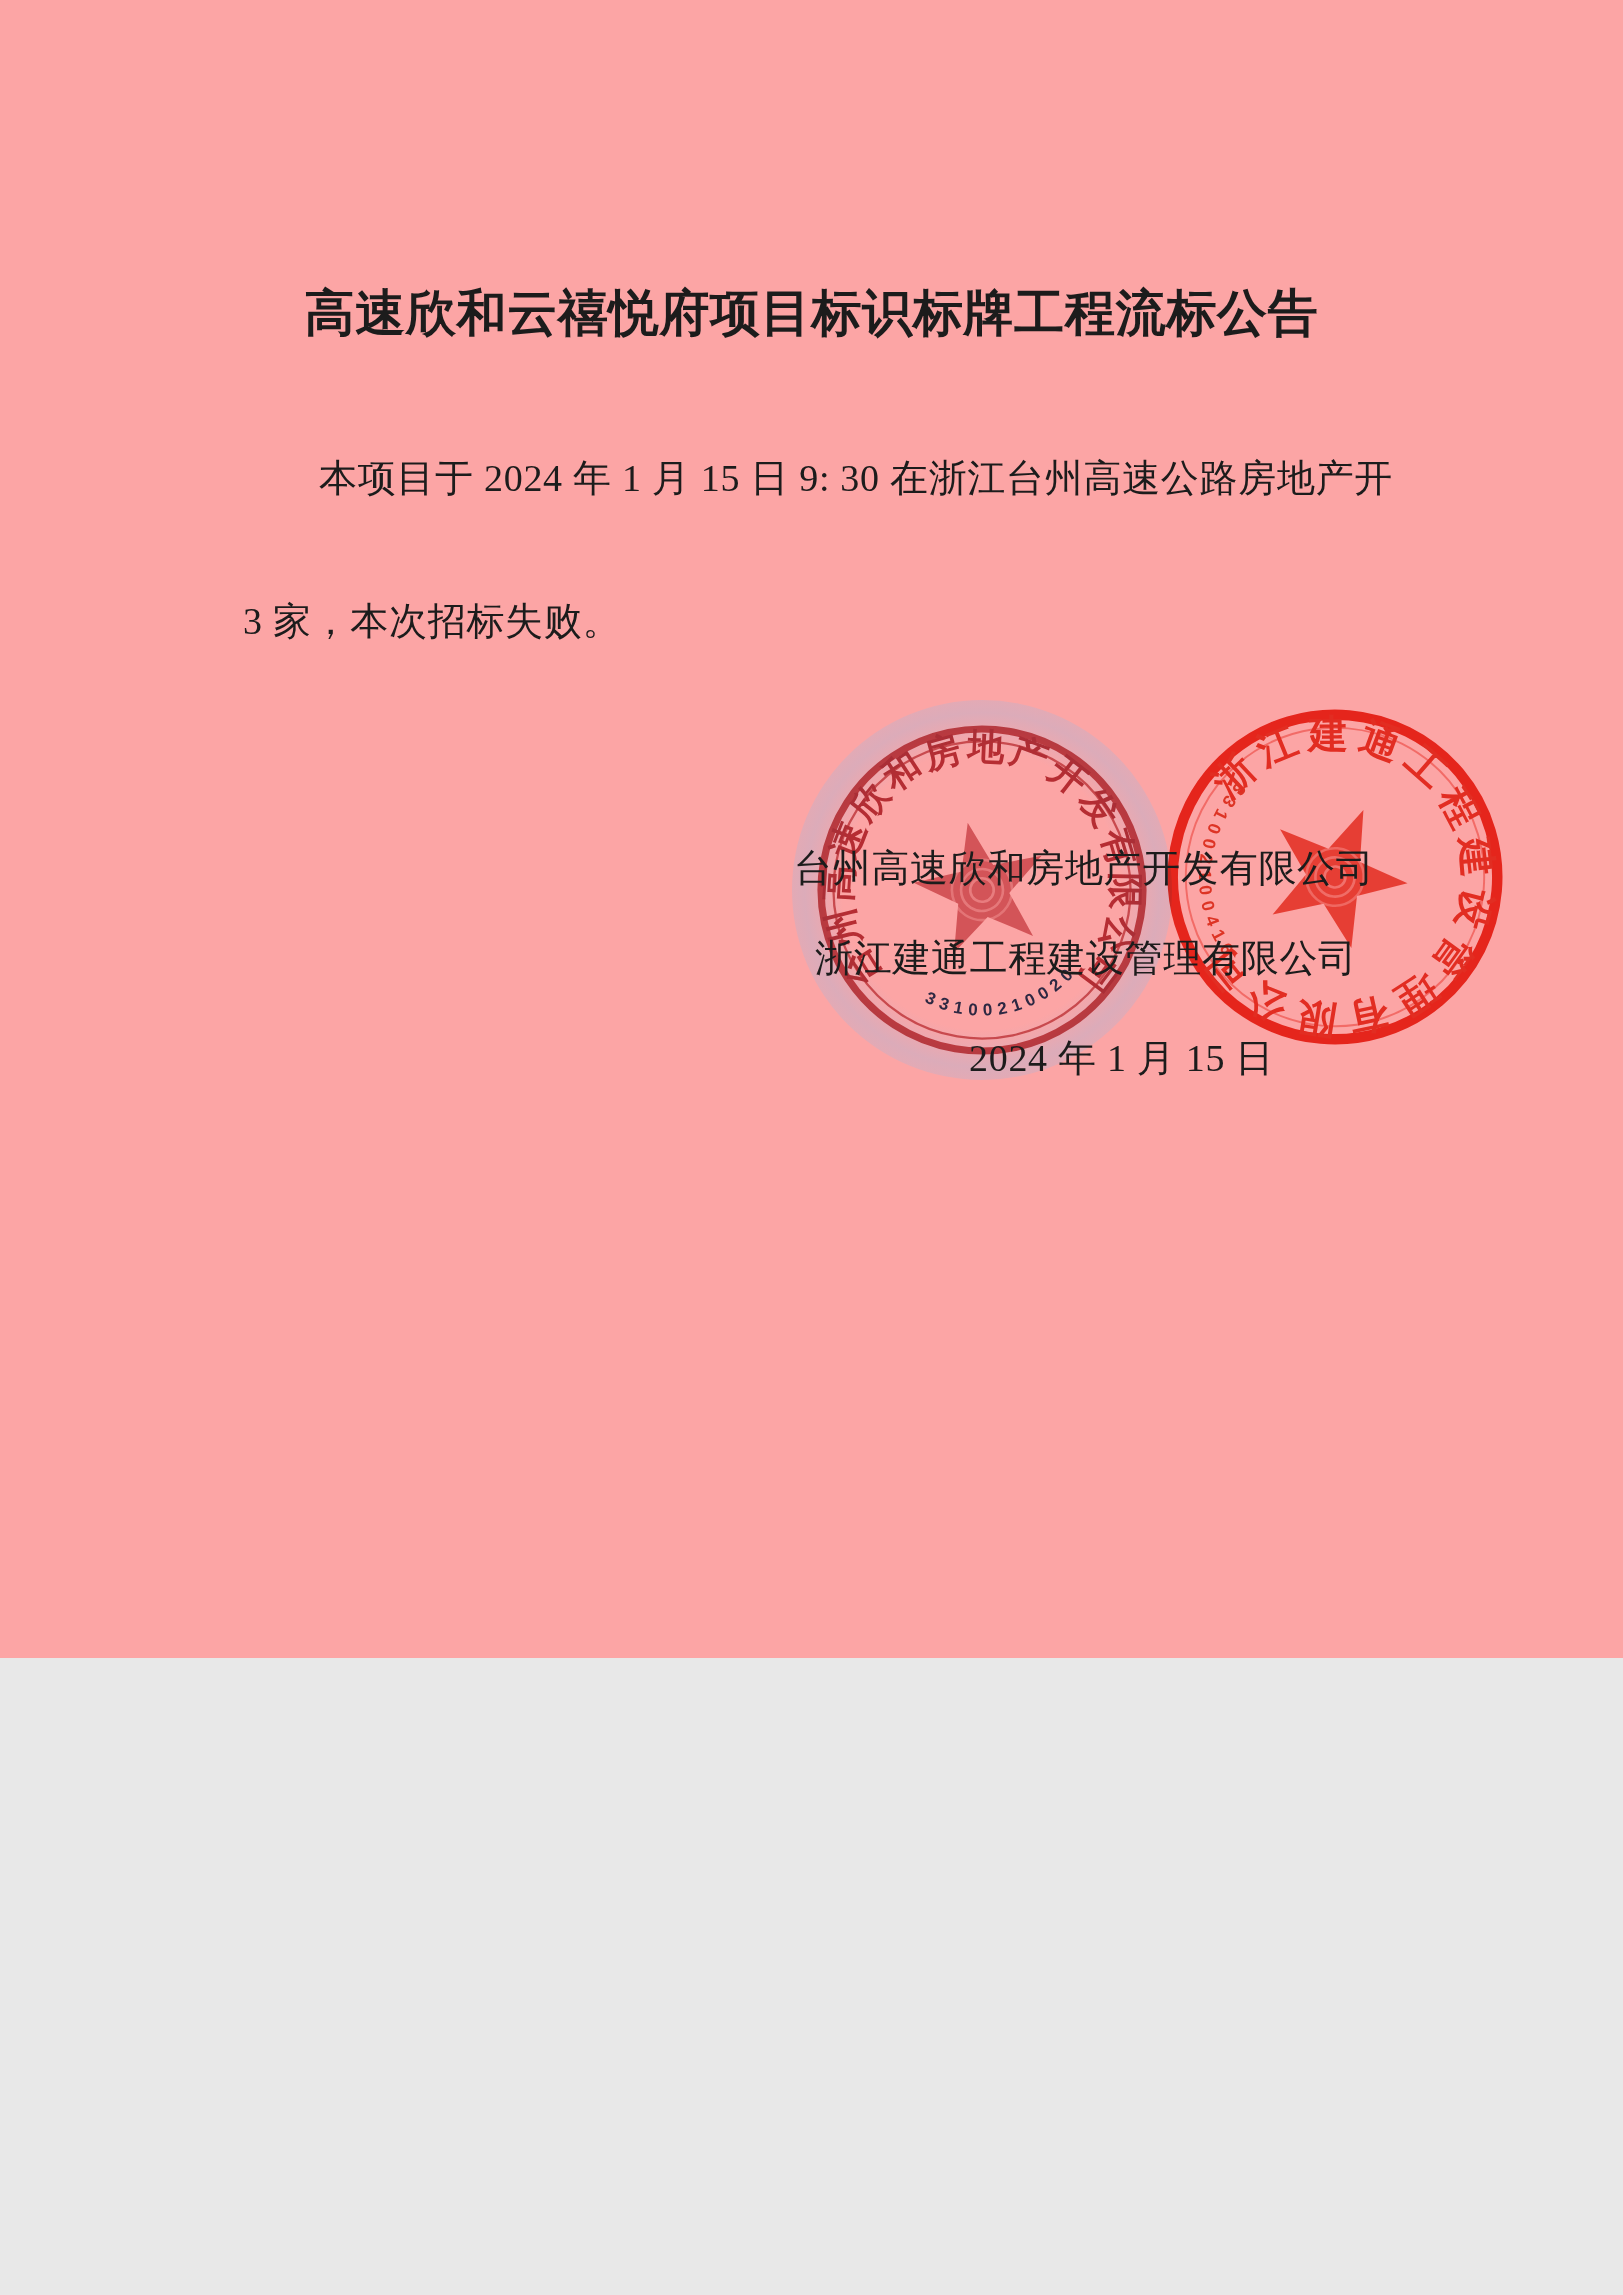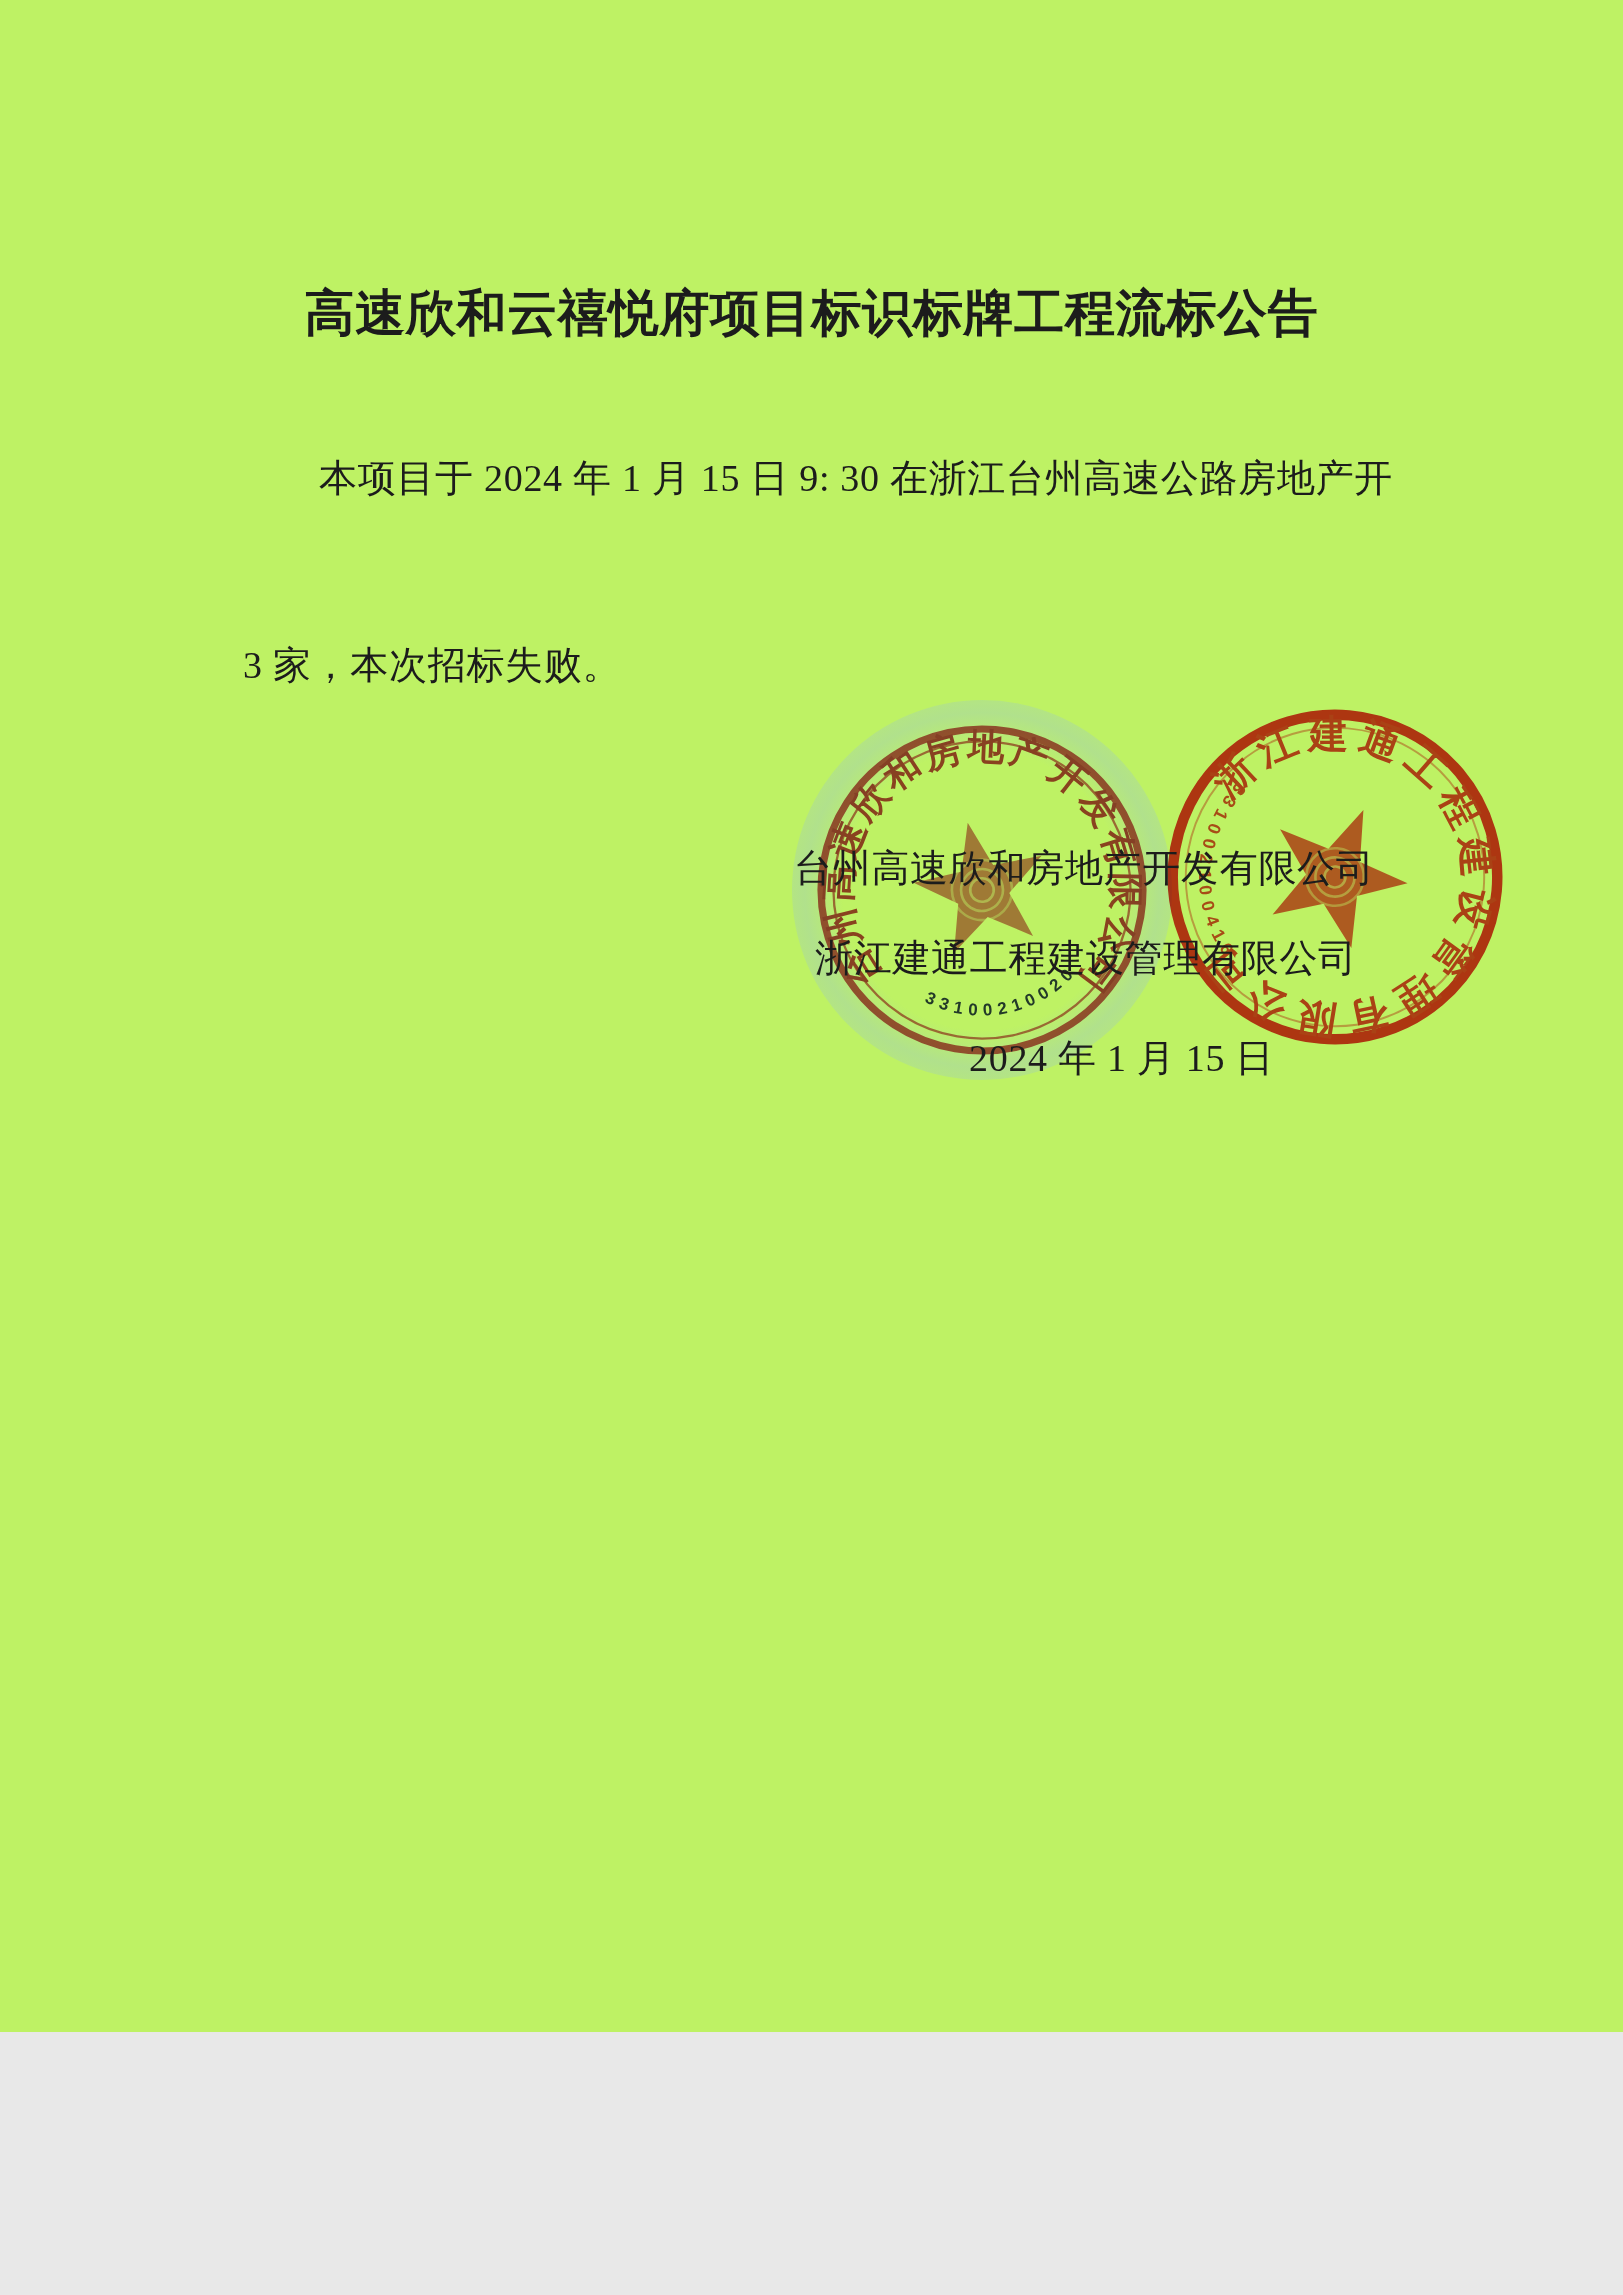--- a/index.html
+++ b/index.html
@@ -1,20 +1,20 @@
 <!DOCTYPE html>
 <html style="font-size:10.5px"><head>
 <meta charset="utf-8">
 <style>
   html, body { margin: 0; padding: 0; background: #e8e8e8; }
   .page {
     position: relative;
     width: 1623px;
-    height: 2032px;
-    background: #bef264;
+    height: 1658px;
+    background: #fca5a5;
     overflow: hidden;
     font-family: "Liberation Serif", "DejaVu Serif", serif;
     color: #1c1c1c;
   }
   .doc-title {
     position: absolute;
     top: 280px;
     left: 0;
     width: 1623px;
     text-align: center;
@@ -25,21 +25,21 @@
   }
   .body-line {
     position: absolute;
     left: 243px;
     font-size: 38px;
     white-space: nowrap;
     letter-spacing: 0.7px;
   }
   .body-line.l1 { top: 453px; padding-left: 76px; }
   .body-line.l2 { top: 538px; }
-  .body-line.l3 { top: 640px; }
+  .body-line.l3 { top: 596px; }
   .sig-line {
     position: absolute;
     font-size: 38px;
     white-space: nowrap;
     letter-spacing: 0.7px;
   }
   .sig-company-1 { left: 794px; top: 843px; }
   .sig-company-2 { left: 815px; top: 933px; }
   .sig-date      { left: 953px; top: 1033px; margin-left: 16px; }
   .stamp {

